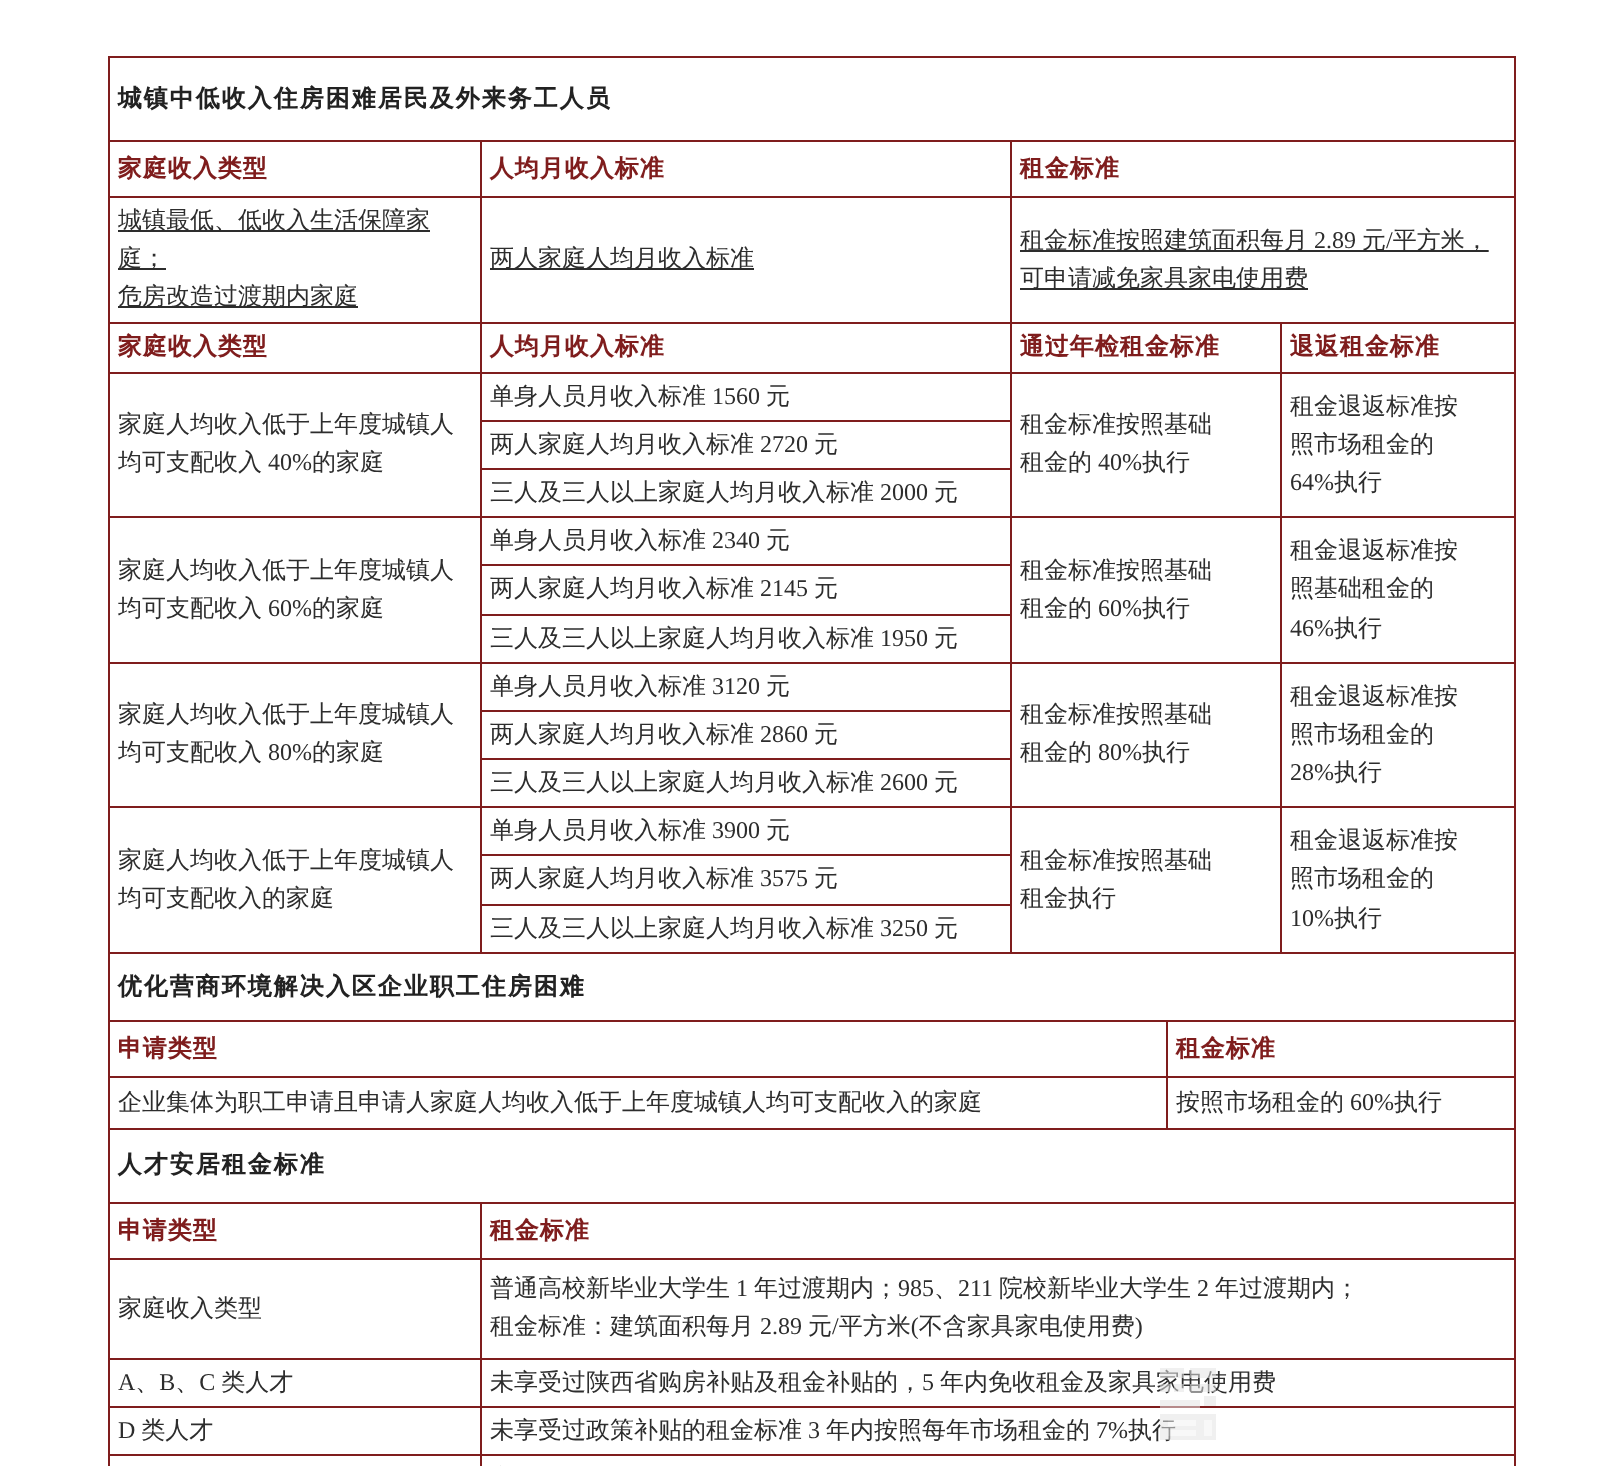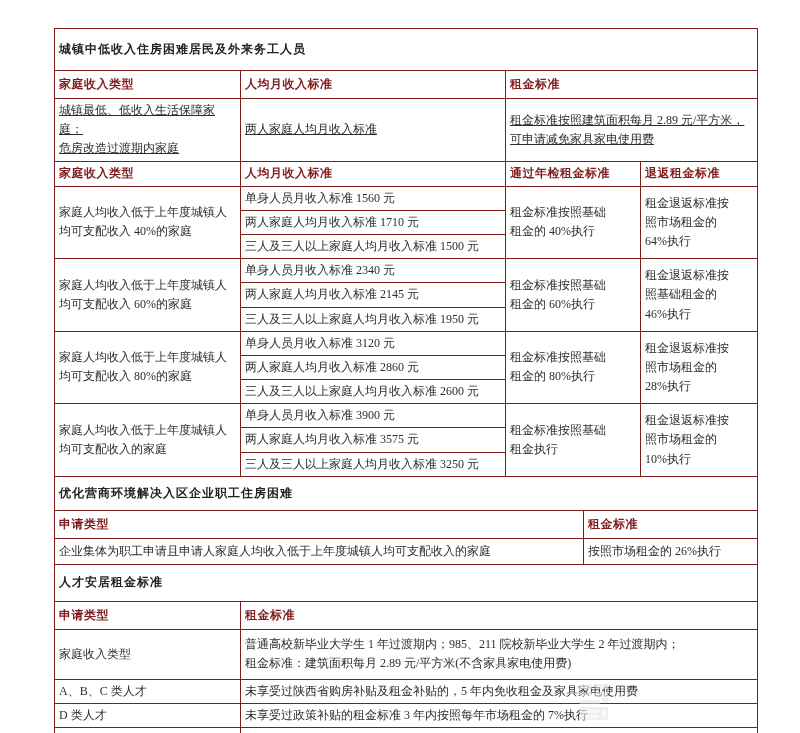--- a/index.html
+++ b/index.html
@@ -102,24 +102,24 @@
     <td rowspan="3" class="pre">家庭人均收入低于上年度城镇人
 均可支配收入 40%的家庭</td>
     <td class="inc-cell">单身人员月收入标准 1560 元</td>
     <td rowspan="3" colspan="2" class="pre">租金标准按照基础
 租金的 40%执行</td>
     <td rowspan="3" class="pre">租金退返标准按
 照市场租金的
 64%执行</td>
   </tr>
   <tr class="h-inc">
-          <td class="inc-cell">两人家庭人均月收入标准 1710 元</td>
-        </tr>
-  <tr class="h-inc">
-          <td class="inc-cell">三人及三人以上家庭人均月收入标准 1500 元</td>
+          <td class="inc-cell">两人家庭人均月收入标准 2720 元</td>
+        </tr>
+  <tr class="h-inc">
+          <td class="inc-cell">三人及三人以上家庭人均月收入标准 2000 元</td>
         </tr>
 
   <tr class="h-inc">
     <td rowspan="3" class="pre">家庭人均收入低于上年度城镇人
 均可支配收入 60%的家庭</td>
     <td class="inc-cell">单身人员月收入标准 2340 元</td>
     <td rowspan="3" colspan="2" class="pre">租金标准按照基础
 租金的 60%执行</td>
     <td rowspan="3" class="pre">租金退返标准按
 照基础租金的
@@ -168,21 +168,21 @@
 
   <tr class="h-title2">
     <td colspan="5" class="sec-title">优化营商环境解决入区企业职工住房困难</td>
   </tr>
   <tr class="h-hdr">
     <td colspan="3" class="hdr">申请类型</td>
     <td colspan="2" class="hdr">租金标准</td>
   </tr>
   <tr class="h-row2">
     <td colspan="3">企业集体为职工申请且申请人家庭人均收入低于上年度城镇人均可支配收入的家庭</td>
-    <td colspan="2">按照市场租金的 26%执行</td>
+    <td colspan="2">按照市场租金的 60%执行</td>
   </tr>
 
   <tr class="h-title3">
     <td colspan="5" class="sec-title">人才安居租金标准</td>
   </tr>
   <tr class="h-hdr">
     <td class="hdr">申请类型</td>
     <td colspan="4" class="hdr">租金标准</td>
   </tr>
   <tr class="h-grad">

